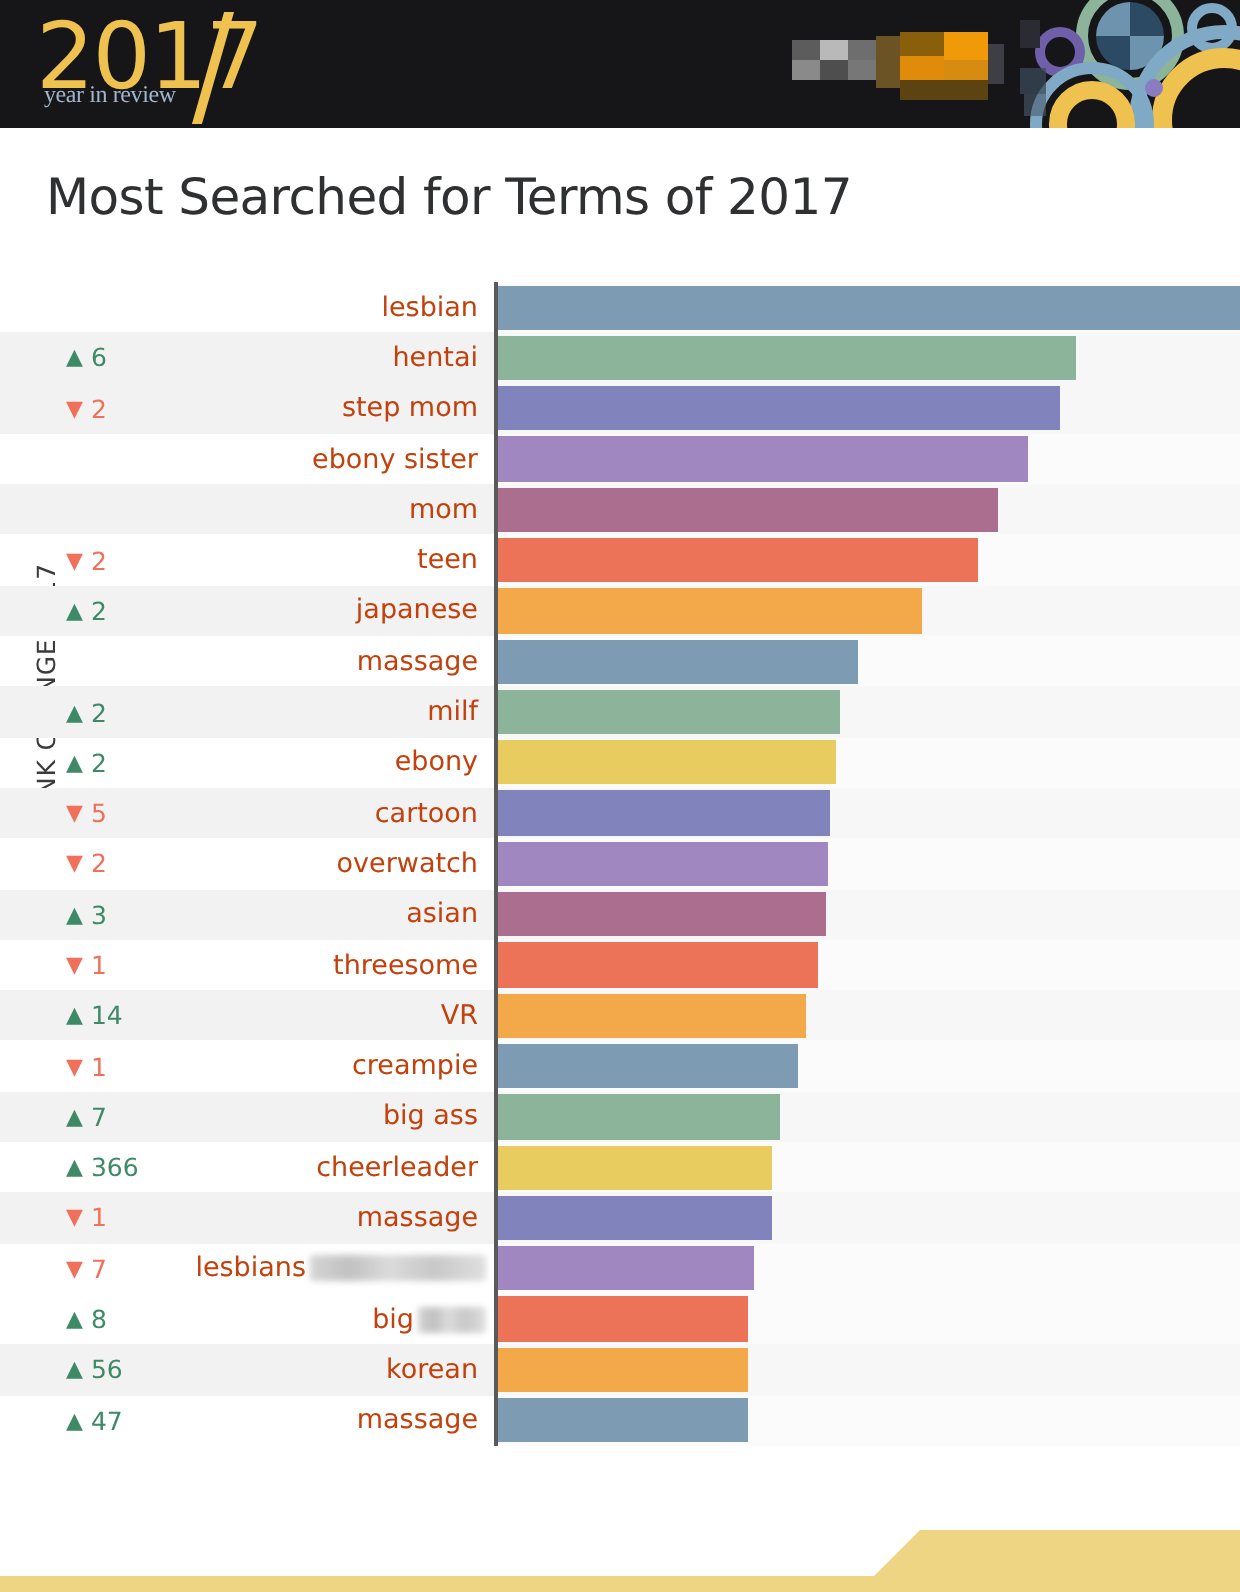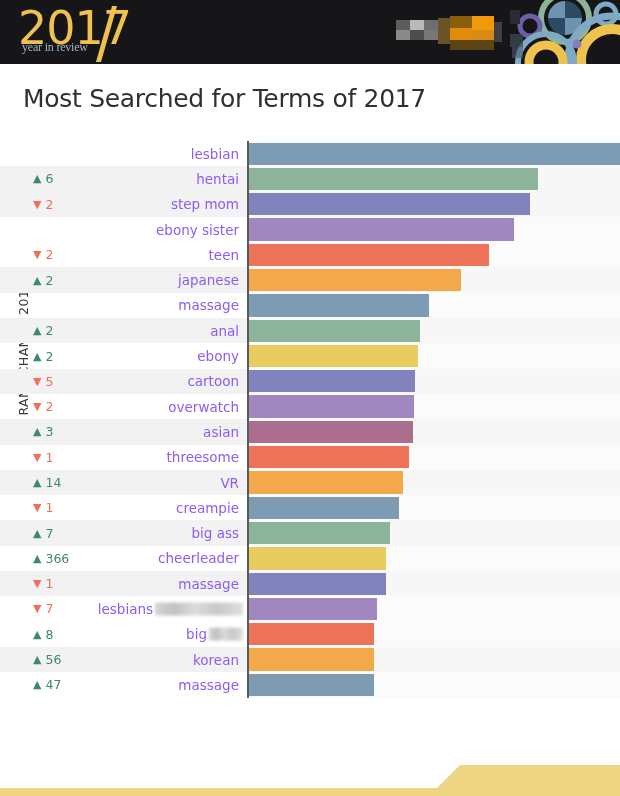--- a/index.html
+++ b/index.html
@@ -87,21 +87,21 @@
   .rc-up { color: #3f8a66; }
   .rc-down { color: #f0705a; }
   .rc-arrow { font-size: 11px; margin-right: 4px; line-height: 1; }
   .lbl-cell {
     position: relative;
     width: 62px; flex: 0 0 62px;
   }
   .lbl-text {
     position: absolute; right: 8px; top: 50%;
     transform: translateY(-50%);
-    font-size: 13.5px; color: #8b5cf6;
+    font-size: 13.5px; color: #c2410c;
     white-space: nowrap;
     font-family: "DejaVu Sans", sans-serif;
   }
   .track {
     position: relative; flex: 1 1 auto;
     background: #f7f7f7;
     border-left: 2px solid #5a5a5a;
   }
   .row:not(.alt) .track { background: #fbfbfb; }
   .bar {
@@ -212,20 +212,29 @@
         </div>
         <div class="row">
           <div class="rc-cell"></div>
           <div class="lbl-cell">
             <div class="lbl-text">ebony sister</div>
           </div>
           <div class="track">
             <div class="bar" style="width: 264.894px; background: rgb(161, 135, 192);"></div>
           </div>
         </div>
+        <div class="row alt">
+          <div class="rc-cell"></div>
+          <div class="lbl-cell">
+            <div class="lbl-text">mom</div>
+          </div>
+          <div class="track">
+            <div class="bar" style="width: 250.425px; background: rgb(171, 110, 142);"></div>
+          </div>
+        </div>
         <div class="row">
           <div class="rc-cell">
             <span class="rc-arrow rc-down">▼</span>
             <span class="rc-down">2</span>
           </div>
           <div class="lbl-cell">
             <div class="lbl-text">teen</div>
           </div>
           <div class="track">
             <div class="bar" style="width: 240.037px; background: rgb(236, 115, 87);"></div>
@@ -251,21 +260,21 @@
           <div class="track">
             <div class="bar" style="width: 180.306px; background: rgb(126, 155, 180);"></div>
           </div>
         </div>
         <div class="row alt">
           <div class="rc-cell">
             <span class="rc-arrow rc-up">▲</span>
             <span class="rc-up">2</span>
           </div>
           <div class="lbl-cell">
-            <div class="lbl-text">anal</div>
+            <div class="lbl-text">milf</div>
           </div>
           <div class="track">
             <div class="bar" style="width: 171.402px; background: rgb(139, 180, 155);"></div>
           </div>
         </div>
         <div class="row">
           <div class="rc-cell">
             <span class="rc-arrow rc-up">▲</span>
             <span class="rc-up">2</span>
           </div>

